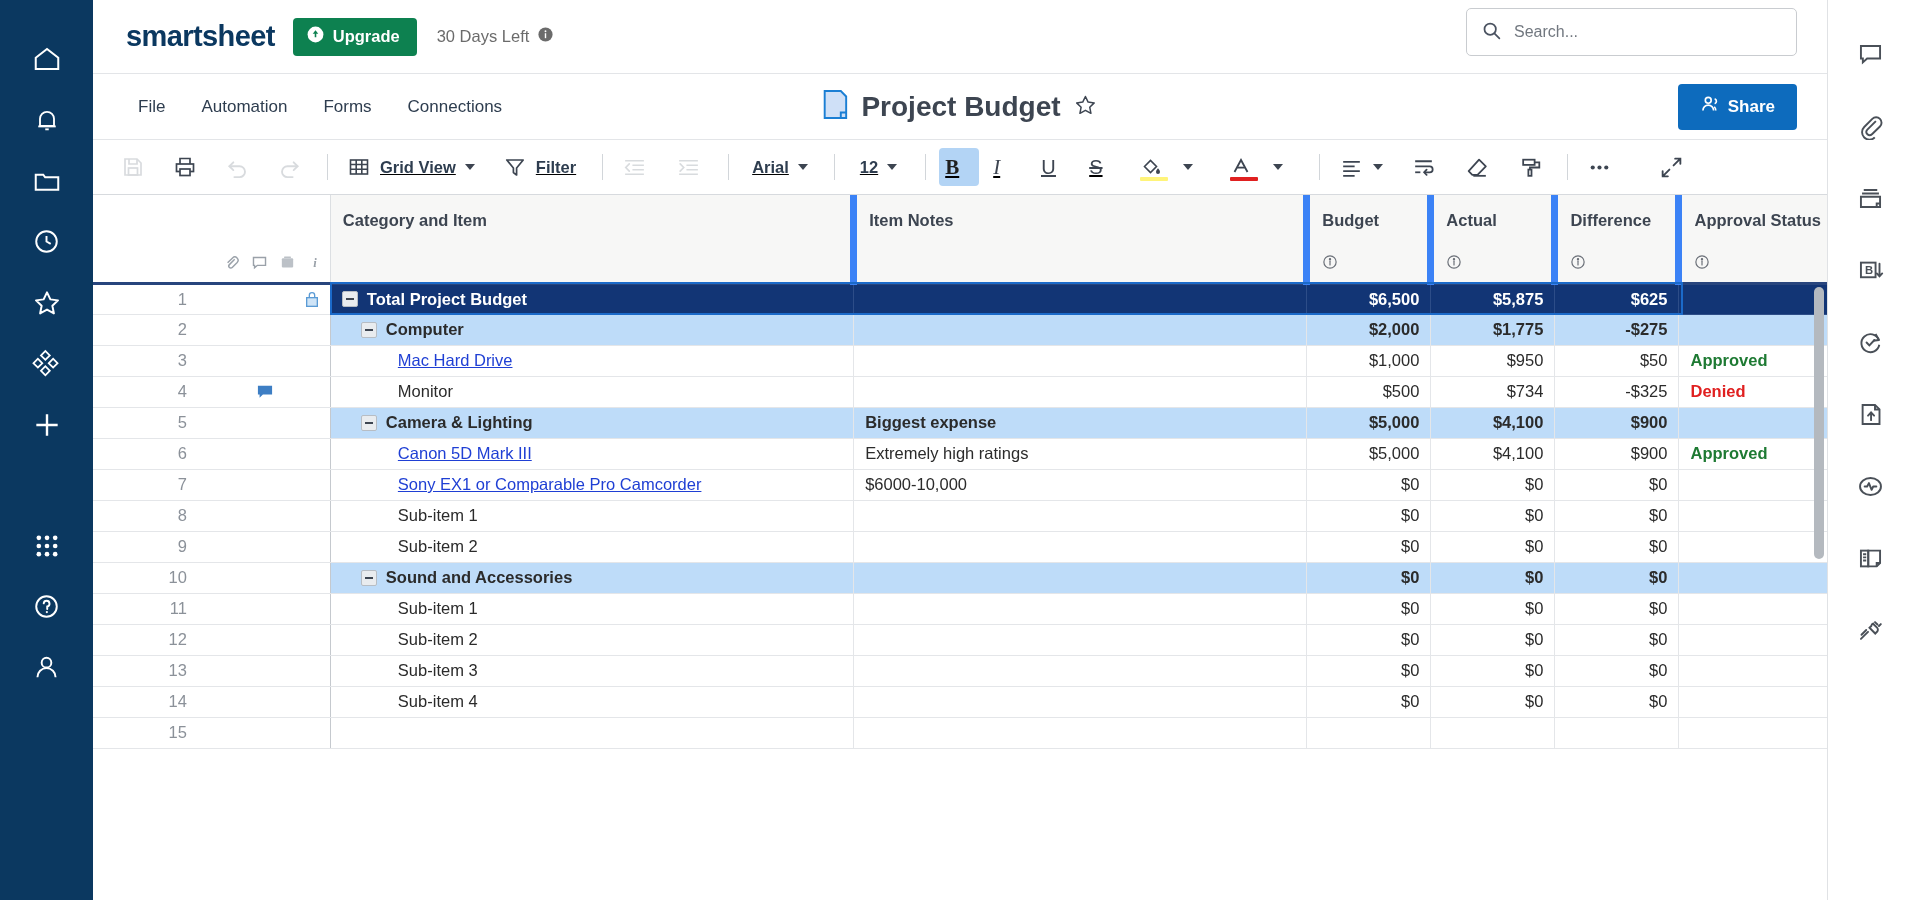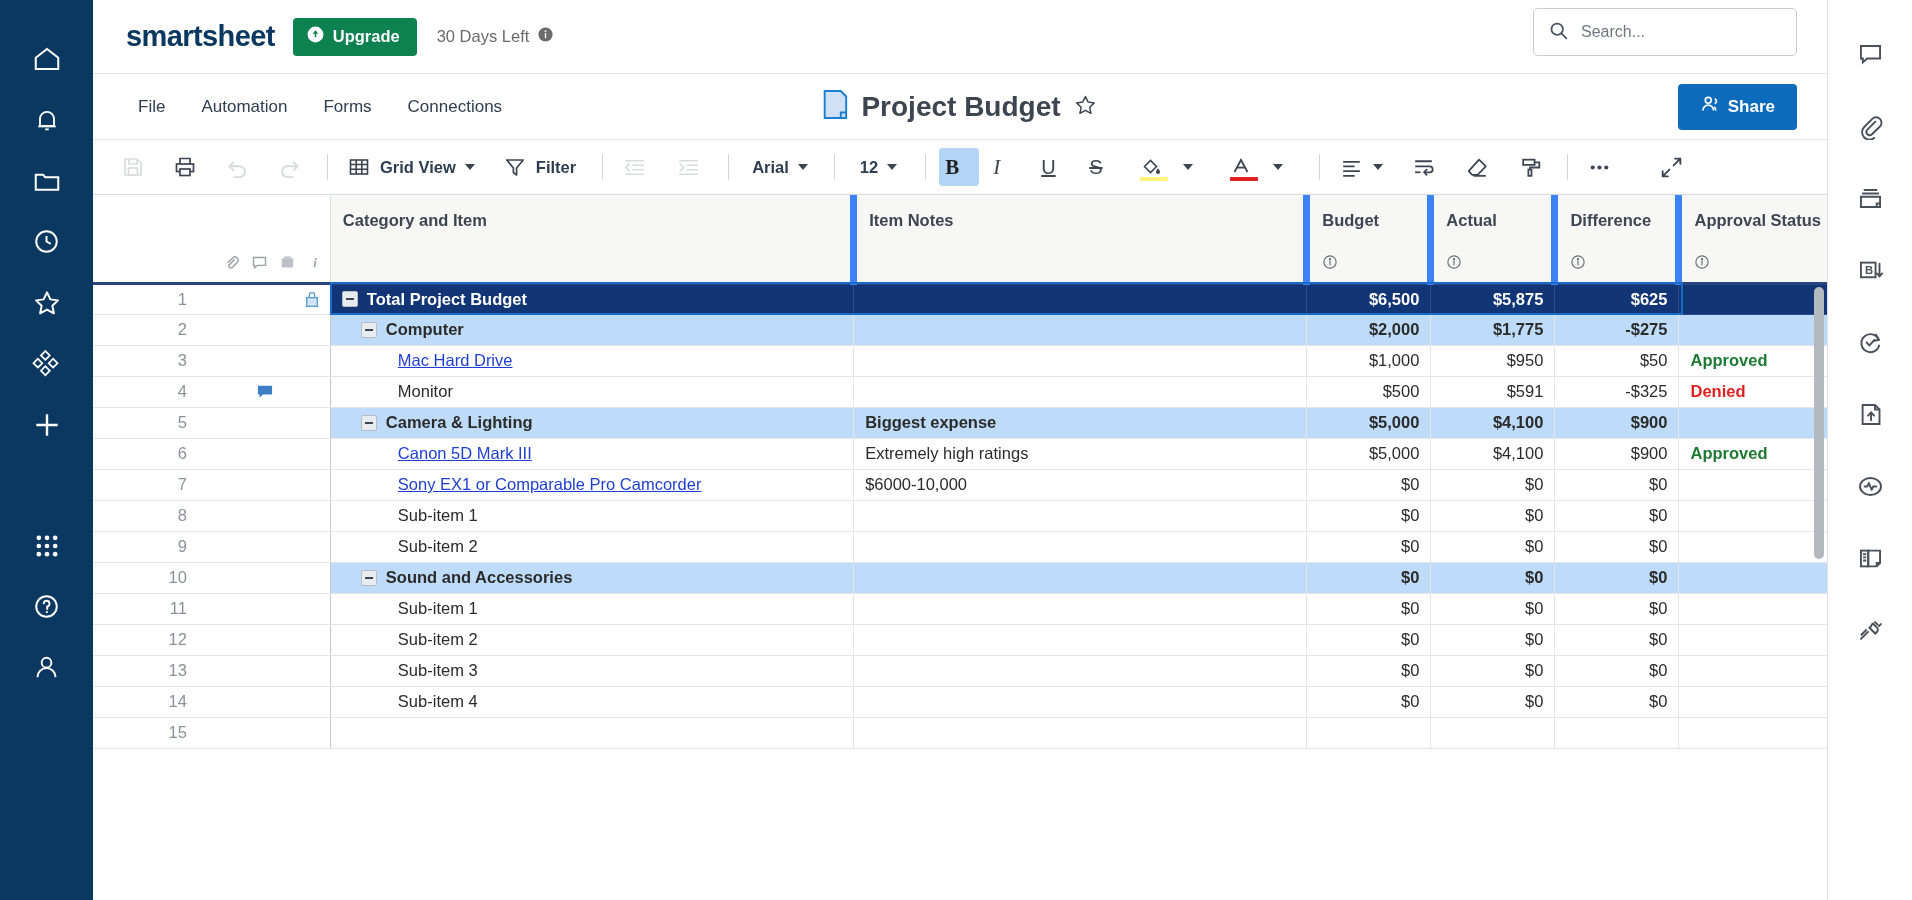--- a/index.html
+++ b/index.html
@@ -50,21 +50,21 @@
     font-size: 16.5px; font-weight: 600;
     font-family: "Liberation Sans", sans-serif;
     cursor: pointer;
   }
   .days-left {
     margin-left: 20px; font-size: 16.5px; color: #6b6b6b;
     display: flex; align-items: center; gap: 8px;
   }
   .search-box {
     position: absolute; right: 30px; top: 8px;
-    width: 264px; height: 48px;
+    width: 331px; height: 48px;
     border: 1px solid #c9ccd0; border-radius: 5px;
     display: flex; align-items: center; gap: 12px;
     padding: 0 14px;
     background: #fff;
   }
   .search-box input {
     border: none; outline: none; flex: 1 1 auto;
     font-size: 16px; color: #5a6370;
     font-family: "Liberation Sans", sans-serif;
     background: transparent;
@@ -109,20 +109,21 @@
     display: flex; align-items: center;
     padding: 0 14px 0 22px;
     background: #fff; gap: 2px;
     position: relative;
   }
   .tb {
     height: 38px; min-width: 38px;
     display: flex; align-items: center; justify-content: flex-start;
     border-radius: 4px; cursor: pointer; padding: 0 6px;
     position: relative;
+    text-decoration: underline;
   }
   .tb.disabled { opacity: .38; cursor: default; }
   .tb.active { background: #b3d4f5; }
   .tb-label {
     font-size: 16.5px; color: #2e3d4f; font-weight: 600; margin-left: 9px;
   }
   .tb-plain { font-size: 16.5px; color: #2e3d4f; }
   .caret {
     width: 0; height: 0; margin-left: 9px;
     border-left: 5px solid transparent; border-right: 5px solid transparent;
@@ -727,21 +728,21 @@
                     </svg>
                   </span>
                 </td>
                 <td>
                   <div class="cell-cat indent-3">
                     <span>Monitor</span>
                   </div>
                 </td>
                 <td></td>
                 <td class="c-money">$500</td>
-                <td class="c-money">$591</td>
+                <td class="c-money">$734</td>
                 <td class="c-money">-$325</td>
                 <td><span class="appr-denied">Denied</span></td>
               </tr>
               <tr class="r-group">
                 <td class="c-num">5</td>
                 <td class="c-icons"></td>
                 <td>
                   <div class="cell-cat indent-2">
                     <span class="collapse-box">
                       <i></i>

